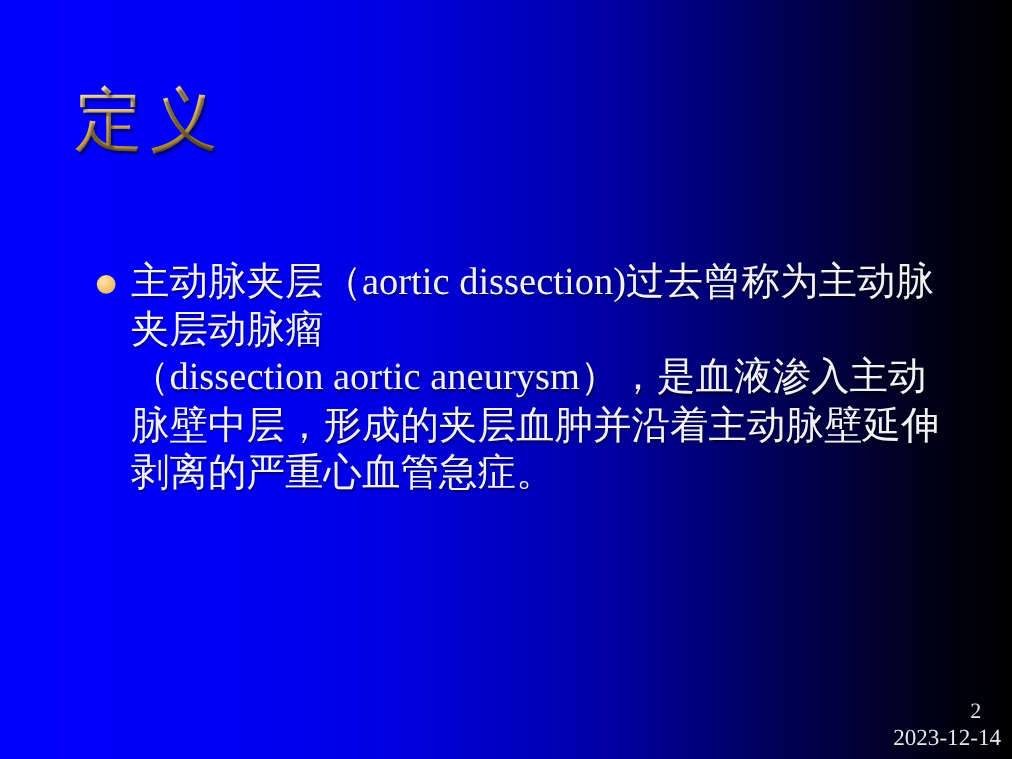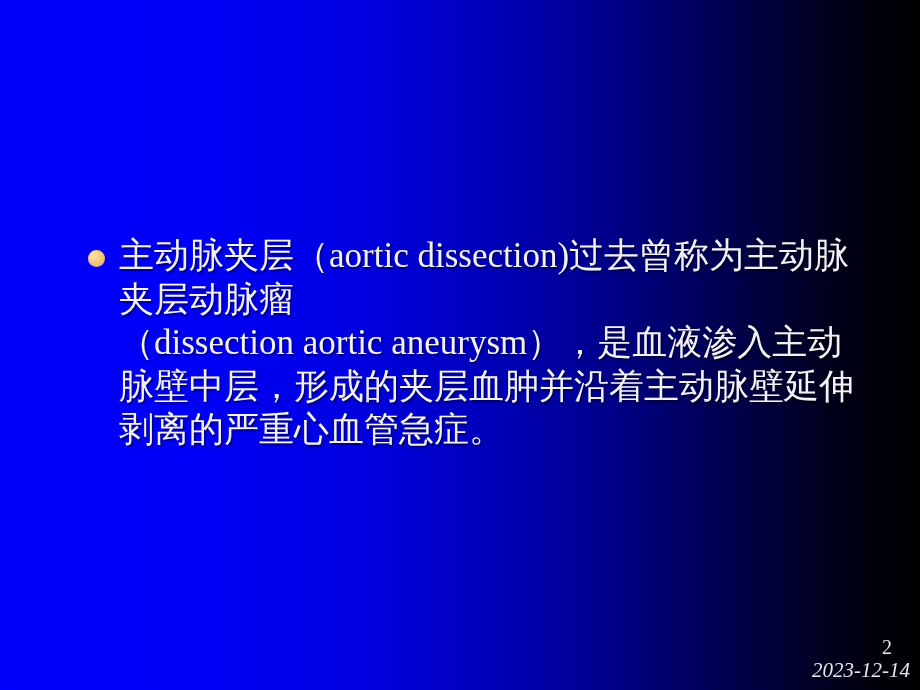--- a/index.html
+++ b/index.html
@@ -96,28 +96,28 @@
     text-shadow: 1px 1px 2px rgba(0,0,0,0.6);
   }
   .page-number {
     font-size: 20px;
     line-height: 22px;
     padding-right: 18px;
   }
   .slide-date {
     font-size: 21px;
     line-height: 24px;
-    font-style: italic;
   }
 </style>
 </head>
 <body>
 
 <div class="slide">
 
+  <div class="slide-title">定义</div>
 
   <div class="body-block">
     <div class="bullet-row">
       <span class="bullet-marker"></span>
       <div class="bullet-text">
         <span class="seg-break">主动脉夹层（aortic dissection)过去曾称为主动脉夹层动脉瘤</span>
         <span class="seg-break">（dissection aortic aneurysm），是血液渗入主动脉壁中层，形成的夹层血肿并沿着主动脉壁延伸剥离的严重心血管急症。</span>
       </div>
     </div>
   </div>

